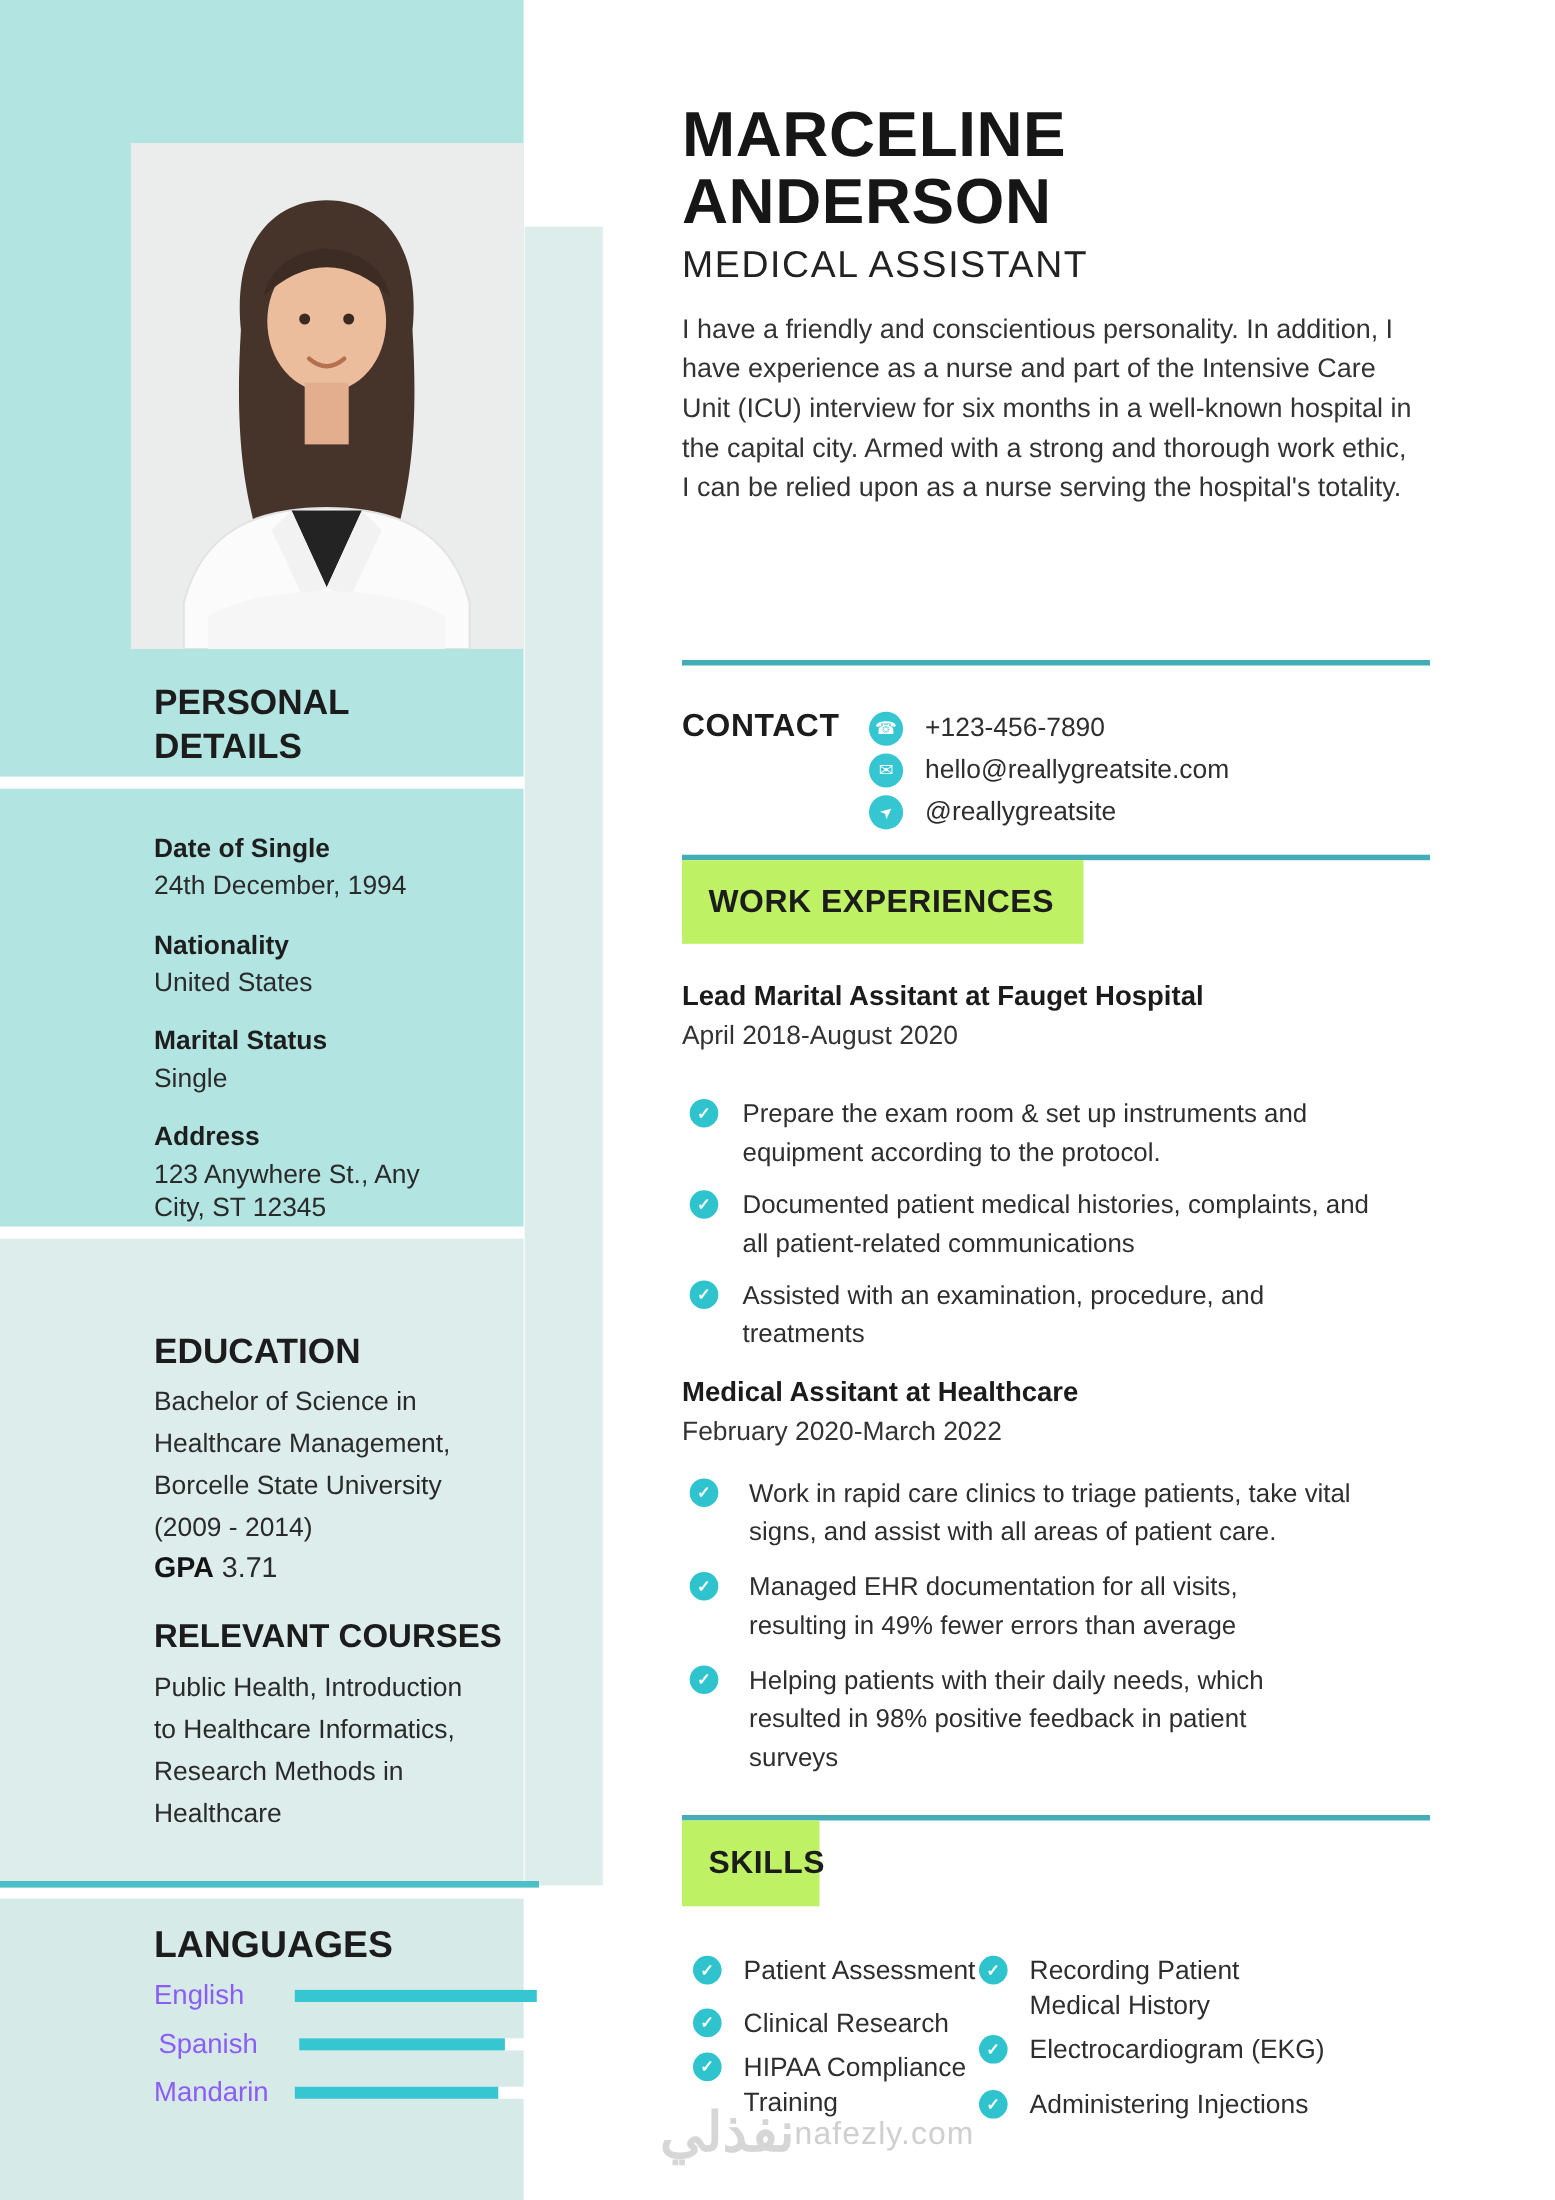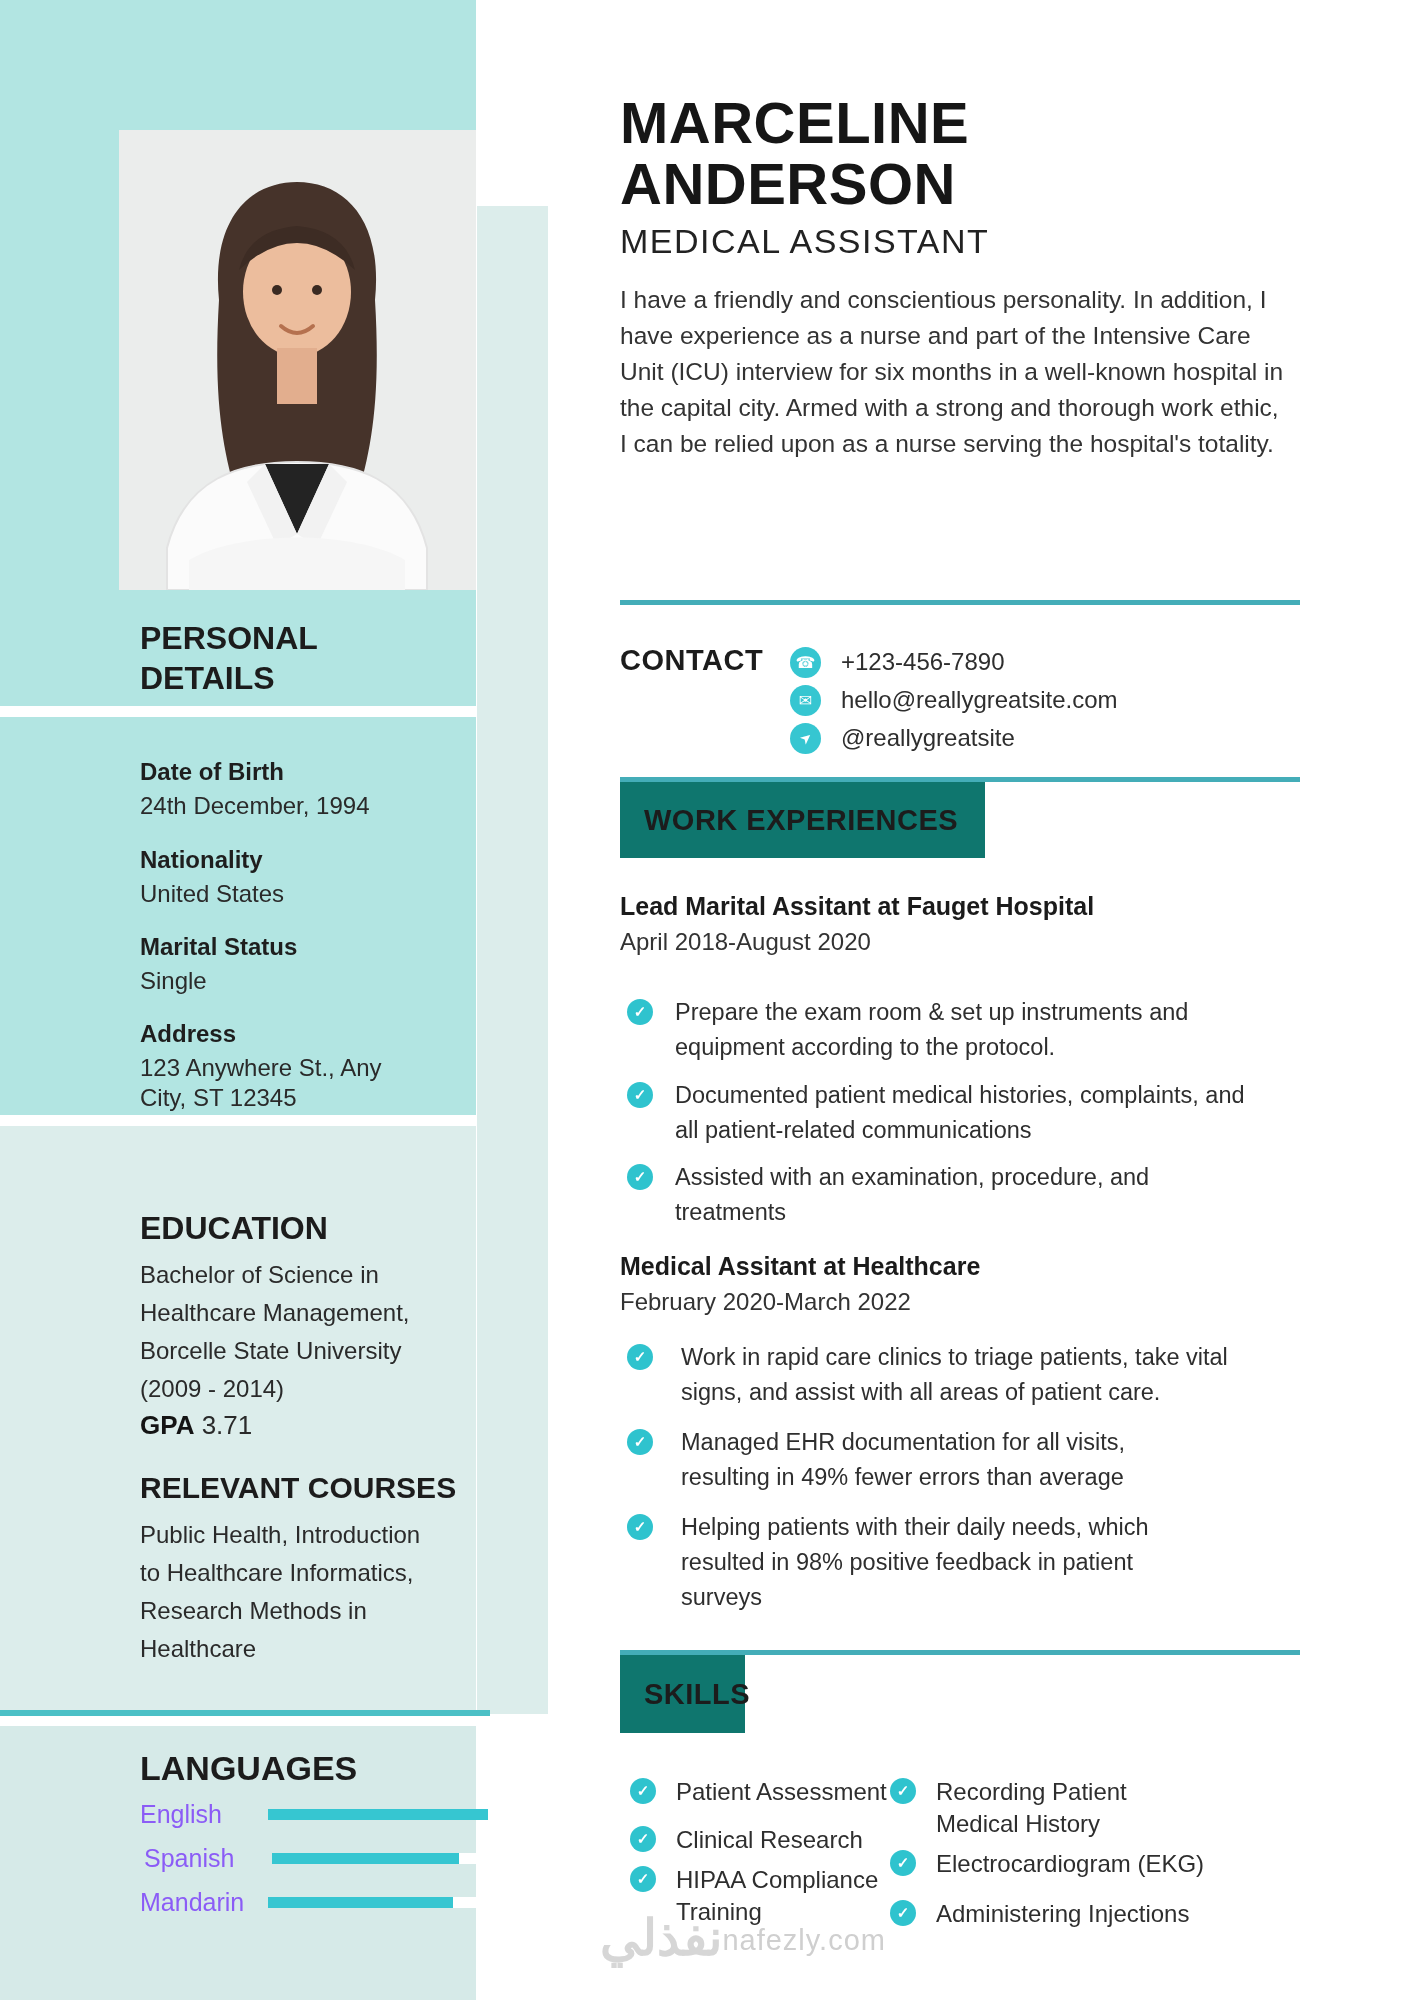--- a/index.html
+++ b/index.html
@@ -26,21 +26,21 @@
   
   .lang-row{display:flex;align-items:center;}
   .lang-name{font-size:25px;color:#8b5cf6;width:128px;}
   .lang-track{width:220px;height:11px;background:#ffffff;}
   .lang-fill{height:11px;background:#36c6d1;}
   
   .name{font-weight:700;font-size:58px;line-height:61px;letter-spacing:.5px;color:#161616;white-space:pre-line;}
   .job-title-main{font-size:34px;letter-spacing:1.5px;color:#222222;}
   .summary{font-size:24.5px;line-height:36px;color:#333333;}
   .sec-head{font-weight:700;font-size:29px;letter-spacing:.5px;color:#1c1c1c;}
-  .sec-box{background:#0f766e;display:flex;align-items:center;padding-left:24px;box-sizing:border-box;}
+  .sec-box{background:#bef264;display:flex;align-items:center;padding-left:24px;box-sizing:border-box;}
   .contact-row{display:flex;align-items:center;height:38px;}
   .contact-text{font-size:24px;color:#2e2e2e;margin-left:20px;}
   .cicon{width:31px;height:31px;border-radius:50%;background:#36c6d1;color:#ffffff;
          display:flex;align-items:center;justify-content:center;font-size:16px;flex:0 0 31px;}
   .jtitle{font-weight:700;font-size:25px;color:#1b1b1b;}
   .jdates{font-size:24px;color:#333333;}
   .brow{display:flex;align-items:flex-start;}
   .bcheck{width:26px;height:26px;border-radius:50%;background:#2fc3ce;color:#fff;
           display:flex;align-items:center;justify-content:center;font-size:15px;font-weight:700;flex:0 0 26px;margin-top:4px;}
   .btext{font-size:23.5px;line-height:35px;color:#2e2e2e;margin-left:22px;}
@@ -77,21 +77,21 @@
       <path d="M146,334 L178,404 L158,416 L128,352 Z" fill="#f2f2f2"></path>
       <path d="M210,334 L178,404 L198,416 L228,352 Z" fill="#f2f2f2"></path>
       <path d="M70,430 C120,400 236,400 286,430 L286,460 L70,460 Z" fill="#f6f6f6"></path>
     </svg>
   </div>
 
   <div class="abs side-head" style="left:140px;top:618px;">PERSONAL
 DETAILS</div>
 
   <div class="abs" style="left:140px;top:758px;">
-    <div class="side-label">Date of Birth</div>
+    <div class="side-label">Date of Single</div>
     <div class="side-value" style="margin-top:5px;">24th December, 1994</div>
   </div>
   <div class="abs" style="left:140px;top:846px;">
     <div class="side-label">Nationality</div>
     <div class="side-value" style="margin-top:5px;">United States</div>
   </div>
   <div class="abs" style="left:140px;top:933px;">
     <div class="side-label">Marital Status</div>
     <div class="side-value" style="margin-top:5px;">Single</div>
   </div>

